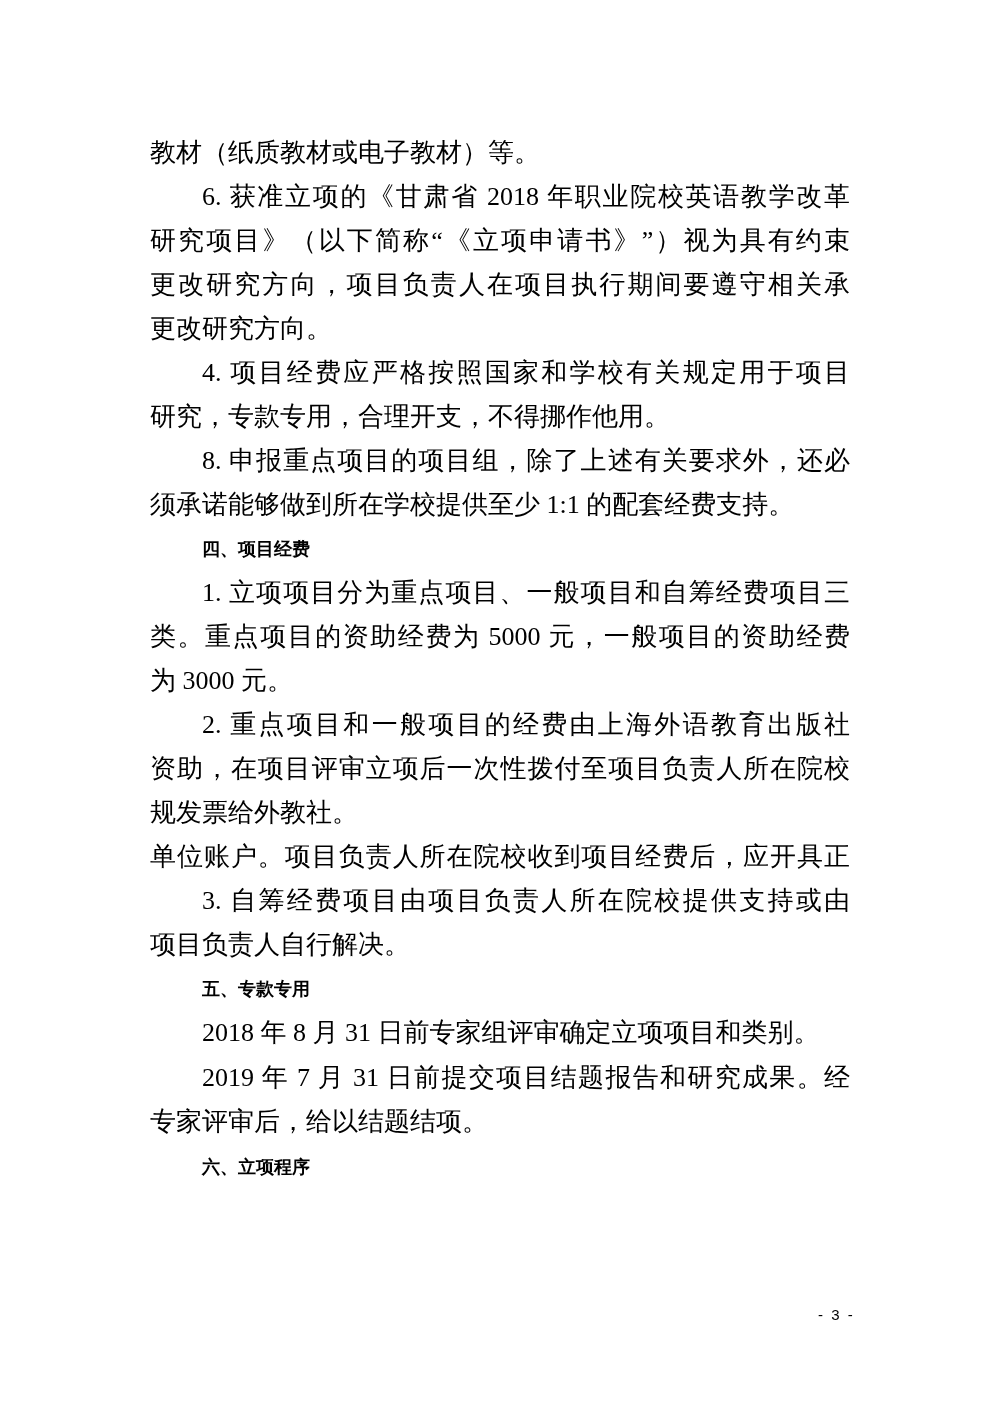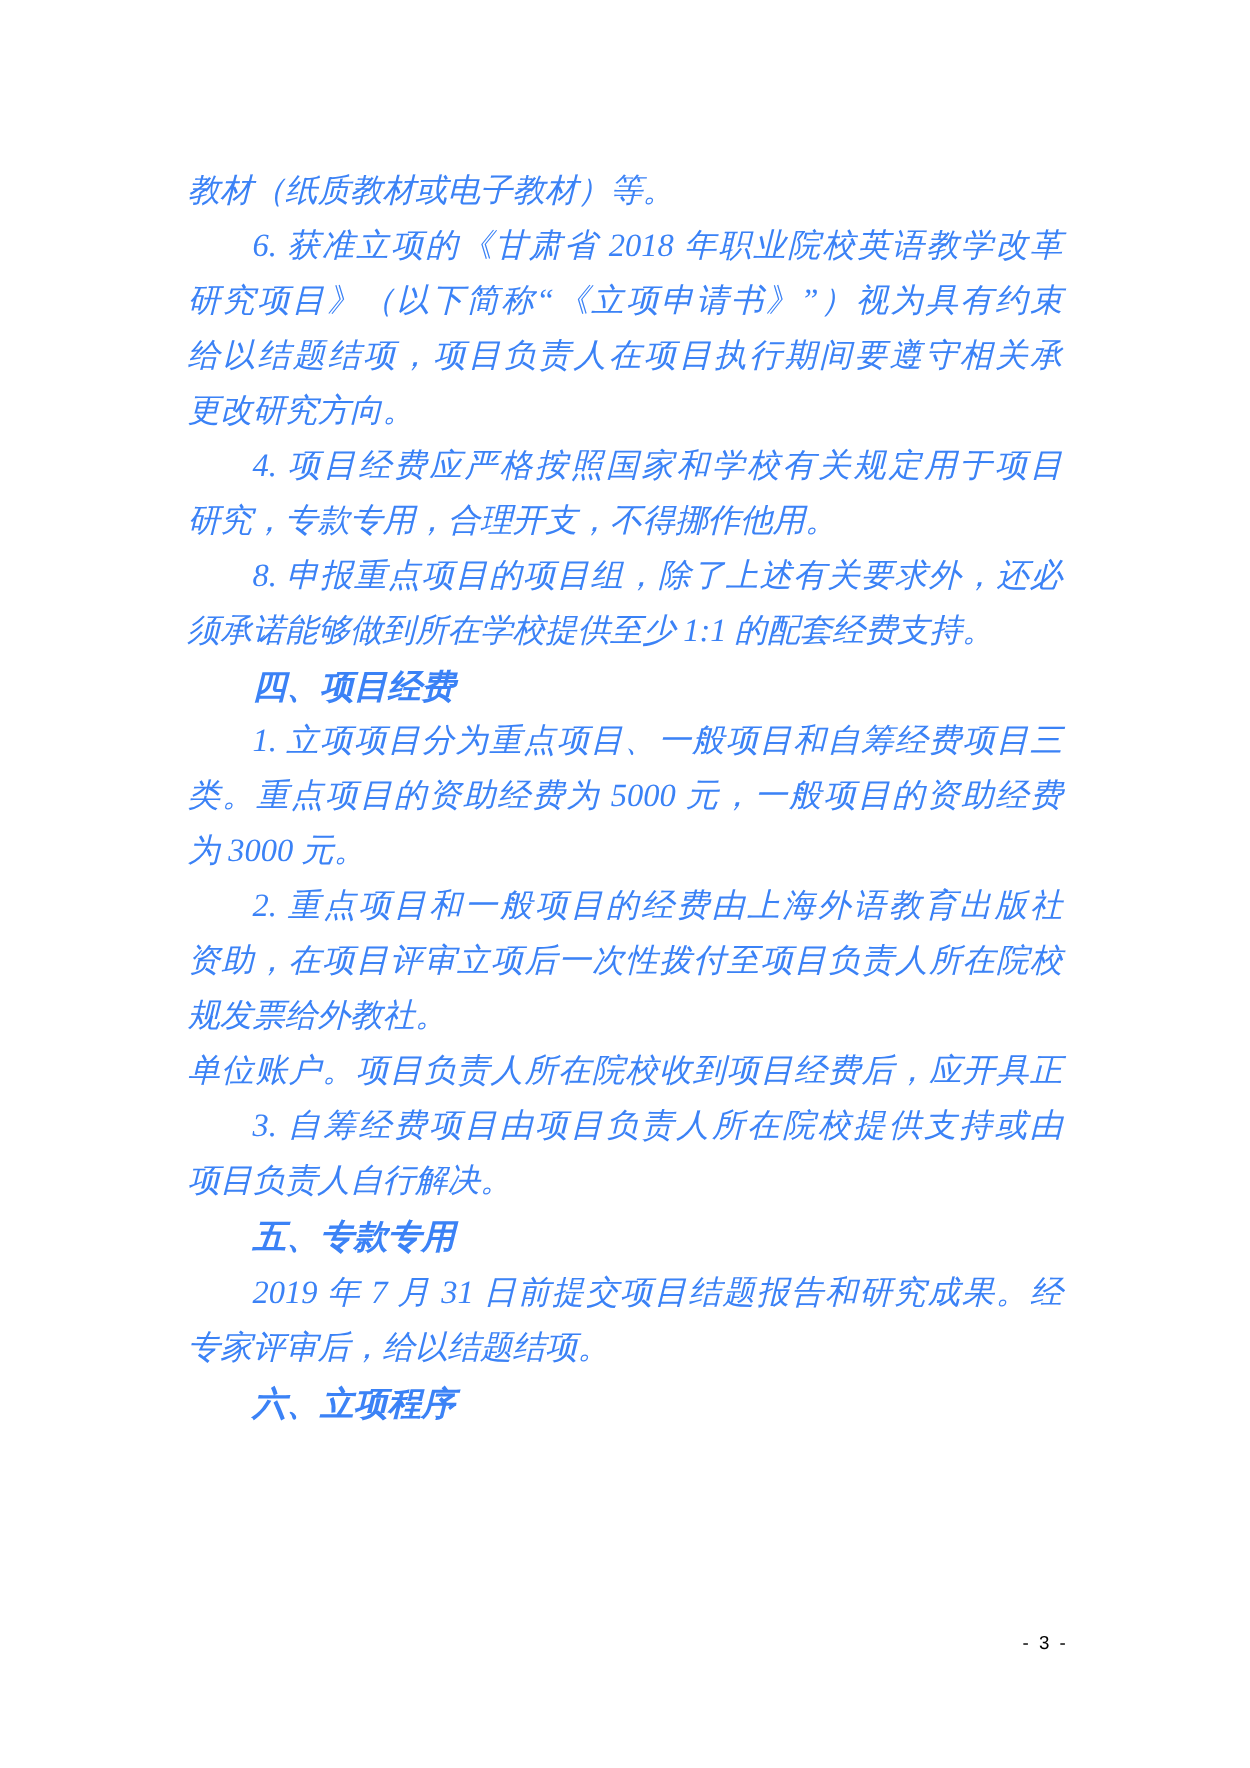--- a/index.html
+++ b/index.html
@@ -19,36 +19,35 @@
     position: absolute;
     left: 150px;
     top: 131px;
     width: 700px;
   }
   .line {
     font-family: "Liberation Serif", "DejaVu Serif", serif;
     font-size: 26px;
     line-height: 44px;
     height: 44px;
-    color: #3b82f6;
+    color: #000000;
     text-align: left;
     overflow: visible;
-    font-style: italic;
   }
   .line.fill {
     text-align: justify;
     text-align-last: justify;
   }
   .line.indent {
     text-indent: 52px;
   }
   .line.heading {
     font-family: "Liberation Sans", "DejaVu Sans", sans-serif;
     font-weight: bold;
-    font-size: 27px;
+    font-size: 18px;
   }
   .line.space-before {
     margin-top: 1px;
   }
   .page-number {
     position: absolute;
     left: 818px;
     top: 1306px;
     font-family: "Liberation Sans", "DejaVu Sans", sans-serif;
     font-size: 15px;
@@ -57,35 +56,36 @@
   }
 </style>
 </head>
 <body>
 
 <div class="page">
   <div class="content" id="doc-body">
       <div class="line">教材（纸质教材或电子教材）等。</div>
       <div class="line indent fill">6. 获准立项的《甘肃省 2018 年职业院校英语教学改革</div>
       <div class="line fill">研究项目》（以下简称“《立项申请书》”）视为具有约束</div>
-      <div class="line fill">给以结题结项，项目负责人在项目执行期间要遵守相关承</div>
+      <div class="line fill">更改研究方向，项目负责人在项目执行期间要遵守相关承</div>
       <div class="line">更改研究方向。</div>
       <div class="line indent fill">4. 项目经费应严格按照国家和学校有关规定用于项目</div>
       <div class="line">研究，专款专用，合理开支，不得挪作他用。</div>
       <div class="line indent fill">8. 申报重点项目的项目组，除了上述有关要求外，还必</div>
       <div class="line">须承诺能够做到所在学校提供至少 1:1 的配套经费支持。</div>
       <div class="line heading indent">四、项目经费</div>
       <div class="line indent fill">1. 立项项目分为重点项目、一般项目和自筹经费项目三</div>
       <div class="line fill">类。重点项目的资助经费为 5000 元，一般项目的资助经费</div>
       <div class="line">为 3000 元。</div>
       <div class="line indent fill">2. 重点项目和一般项目的经费由上海外语教育出版社</div>
       <div class="line fill">资助，在项目评审立项后一次性拨付至项目负责人所在院校</div>
       <div class="line">规发票给外教社。</div>
       <div class="line fill">单位账户。项目负责人所在院校收到项目经费后，应开具正</div>
       <div class="line indent fill">3. 自筹经费项目由项目负责人所在院校提供支持或由</div>
       <div class="line">项目负责人自行解决。</div>
       <div class="line heading indent">五、专款专用</div>
+      <div class="line indent">2018 年 8 月 31 日前专家组评审确定立项项目和类别。</div>
       <div class="line indent space-before fill">2019 年 7 月 31 日前提交项目结题报告和研究成果。经</div>
       <div class="line">专家评审后，给以结题结项。</div>
       <div class="line heading indent space-before">六、立项程序</div>
     </div>
   <div class="page-number">- 3 -</div>
 </div>
 
 </body></html>

